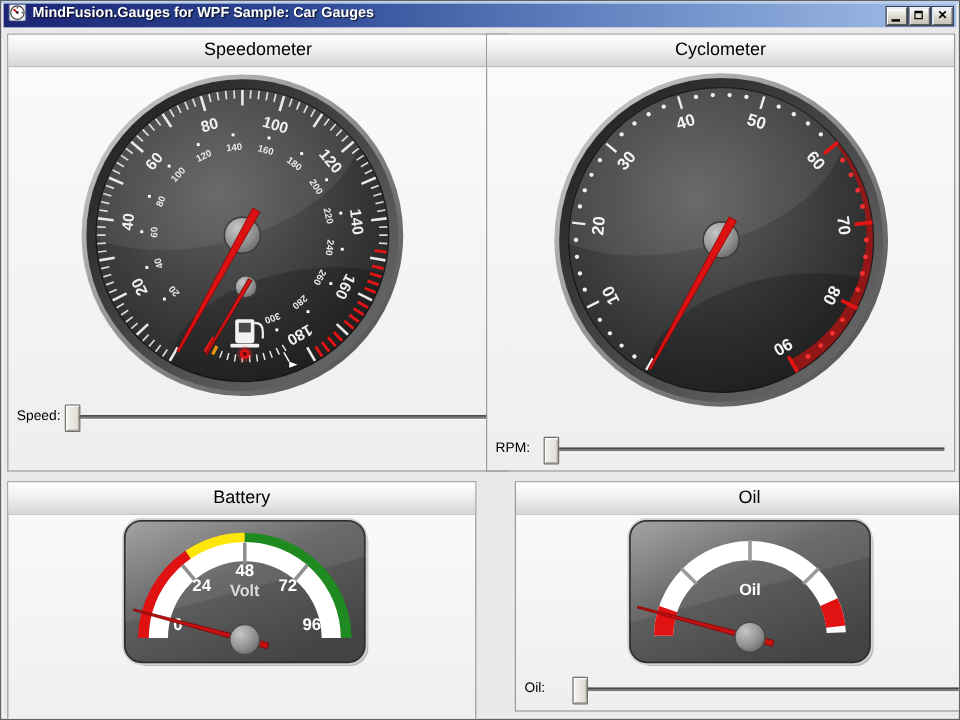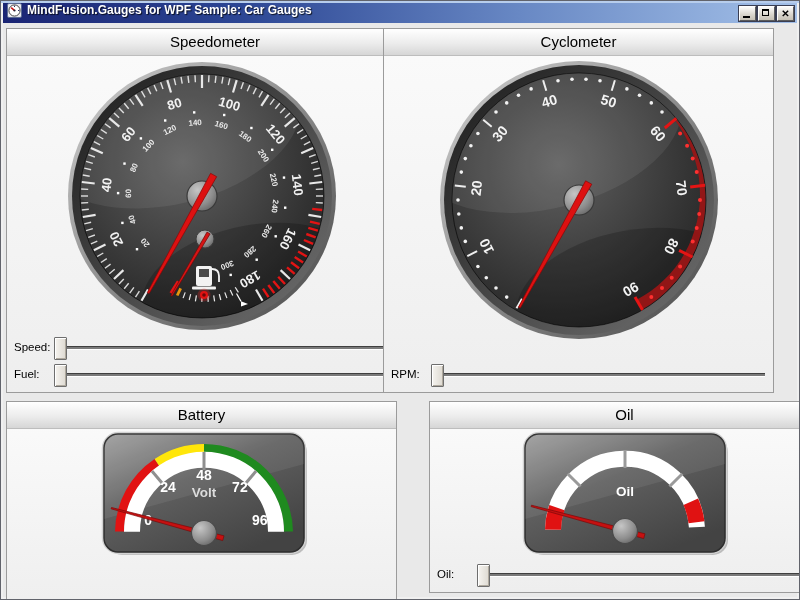--- a/index.html
+++ b/index.html
@@ -263,29 +263,24 @@
             </g>
             <circle cx="195" cy="141" r="15" fill="url(#sphub)" stroke="#3a3a3a" stroke-width="1.2"></circle>
             <polygon points="203.6,118.3 140.3,237.6 142.1,238.6 209.7,121.7" fill="#dd1111" stroke="#8a0606" stroke-width="0.7"></polygon>
           </svg>
         <div class="sliders"></div>
       <div class="slider-row" style="bottom: 34px;">
             <span class="slider-label">Speed:</span>
             <div class="slider-track"></div>
             <div class="slider-thumb"></div>
           </div>
-          <div class="slider-row" style="bottom: 7px;">
-            <span class="slider-label">Fuel:</span>
-            <div class="slider-track"></div>
-            <div class="slider-thumb"></div>
-          </div>
         </div>
     </div>
 
-    <div class="panel" style="left:380px;top:5px;width:391px;height:365px;">
+    <div class="panel" style="left:402px;top:5px;width:391px;height:365px;">
       <div class="panel-header">Cyclometer</div>
       <div class="panel-body">
         <svg id="gauge-cyclometer" class="gauge" width="389" height="337" viewBox="0 0 389 337">
             <defs>
               <linearGradient id="cybz" x1="0" y1="0" x2="1" y2="1">
                 <stop offset="0" stop-color="#d2d2d2"></stop>
                 <stop offset="1" stop-color="#464646"></stop>
               </linearGradient>
               <linearGradient id="cyring" x1="1" y1="1" x2="0" y2="0">
                 <stop offset="0" stop-color="#707070"></stop>

